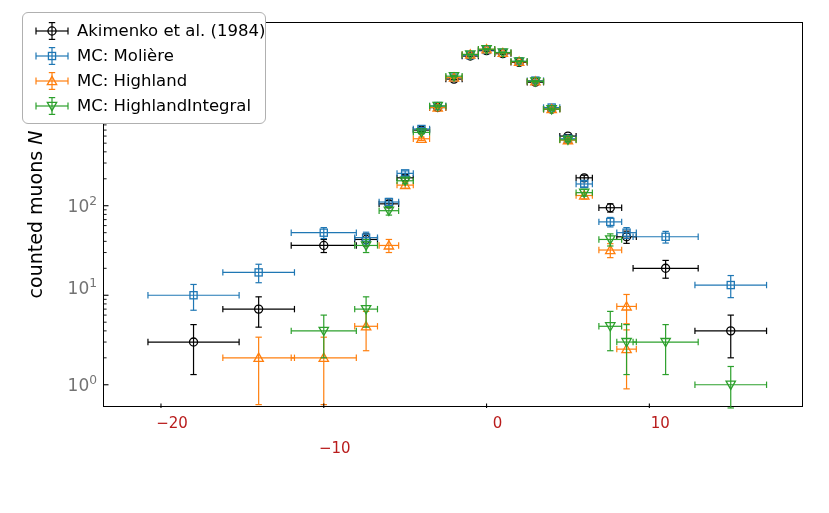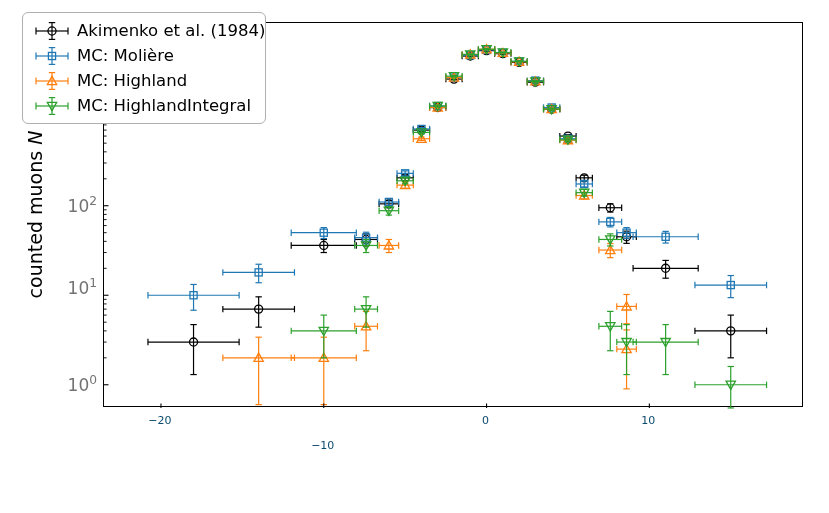--- a/index.html
+++ b/index.html
@@ -33,23 +33,24 @@
     position: absolute;
     left: 0;
     top: 0;
     width: 100%;
     height: 100%;
     overflow: visible;
   }
   .tick-label-x {
     position: absolute;
     transform: translateX(-50%);
-    font-size: 11px;
-    color: #0c4a6e;
+    font-size: 15px;
+    color: #b91c1c;
     white-space: nowrap;
+    margin-left: 12px;
   }
   .tick-label-y {
     position: absolute;
     transform: translateY(-50%);
     text-align: right;
     font-size: 17px;
     color: #737373;
     white-space: nowrap;
   }
   #xlabel {

